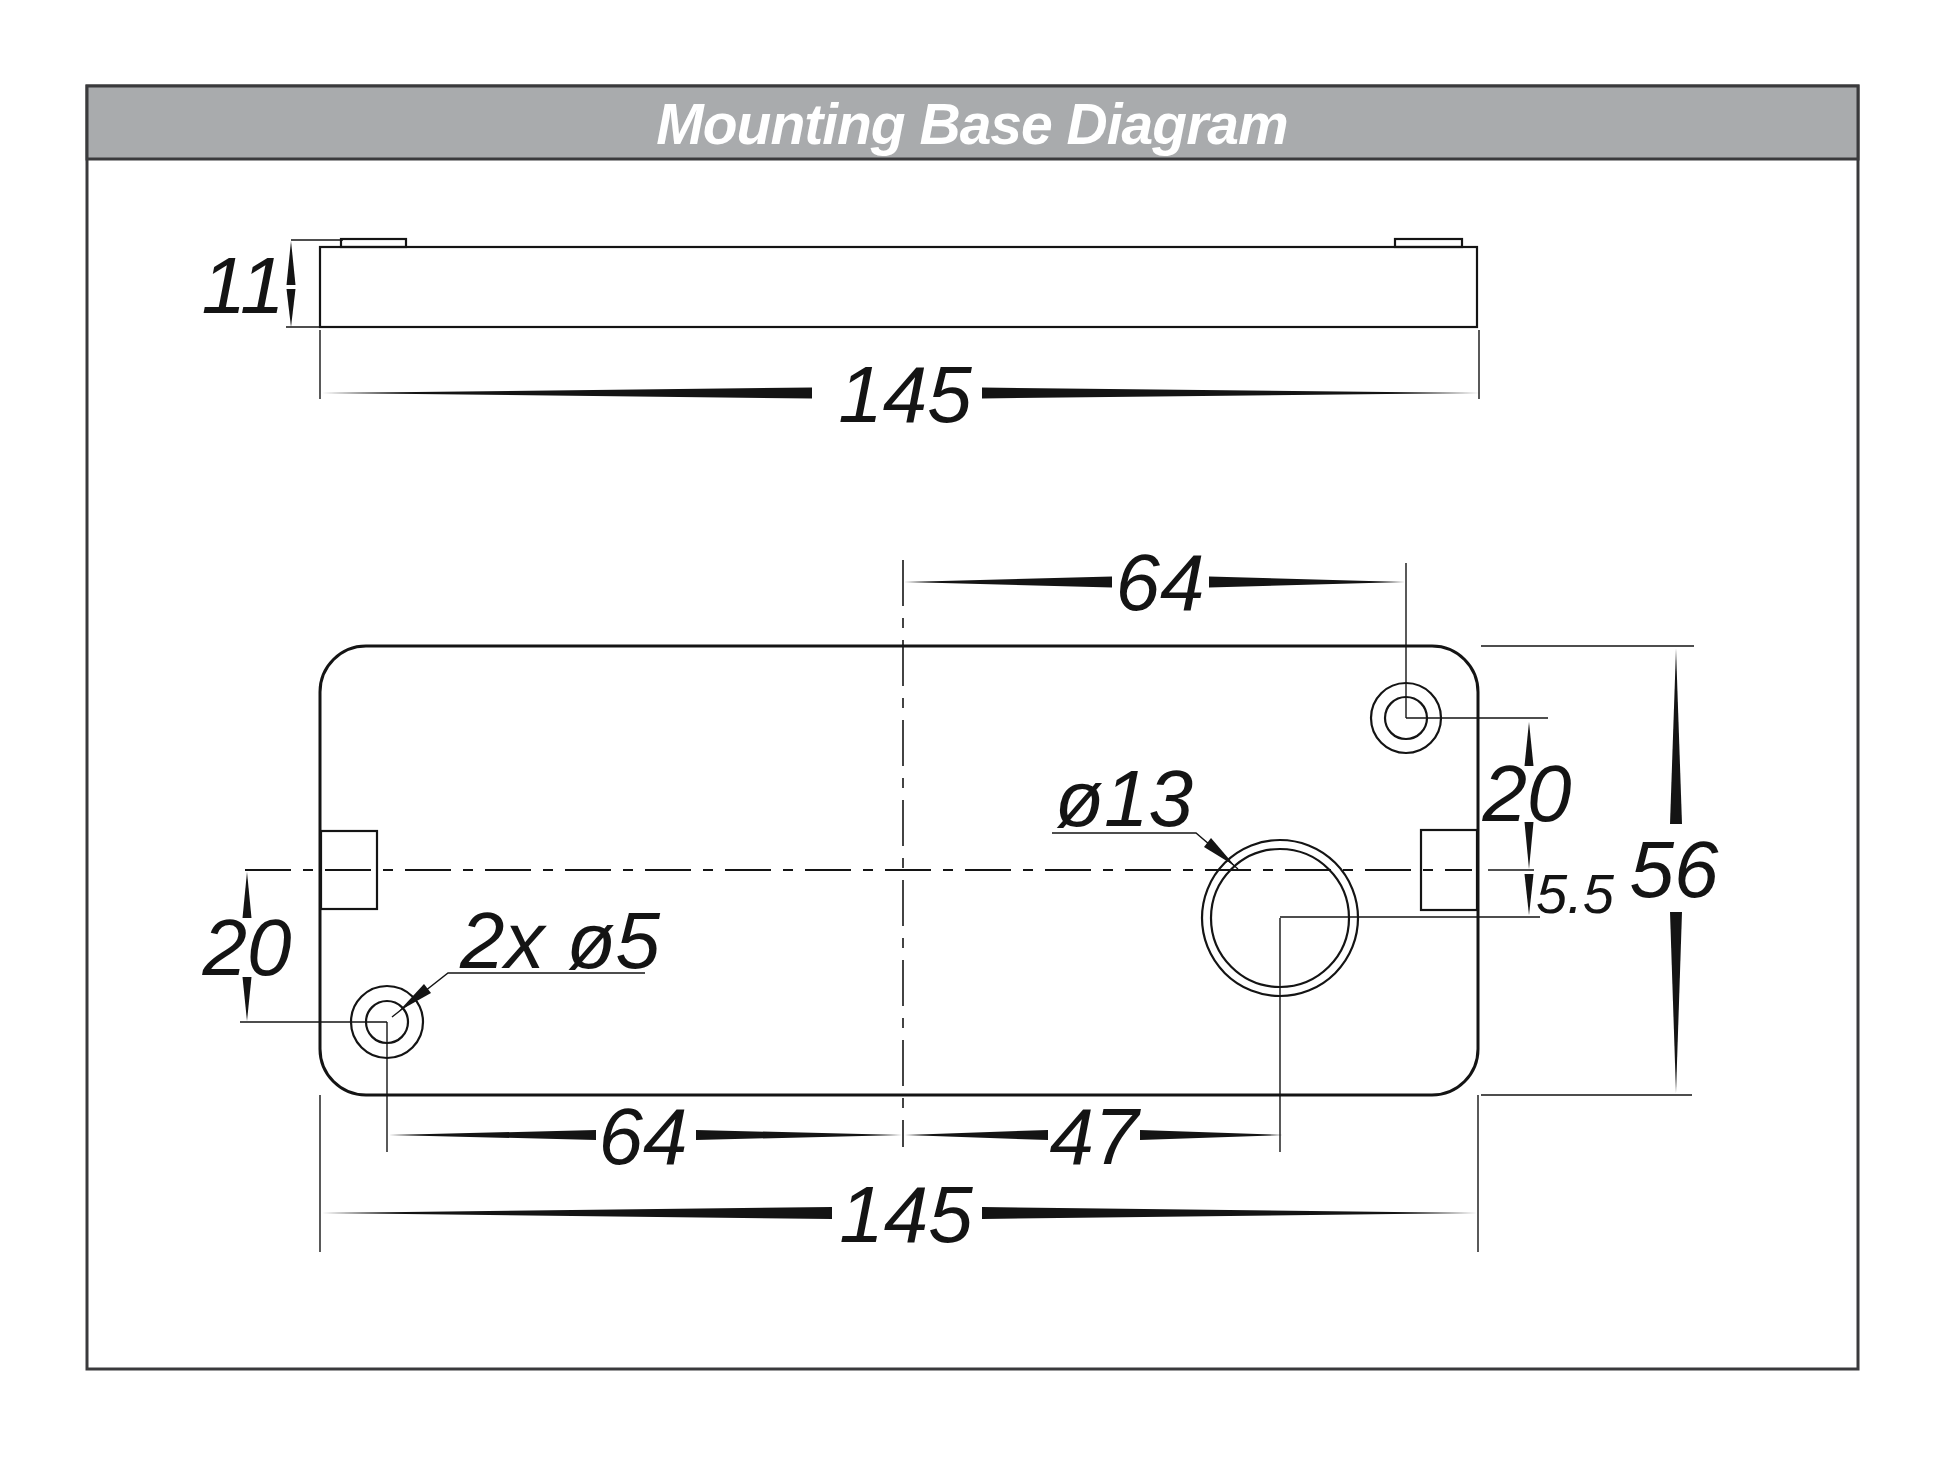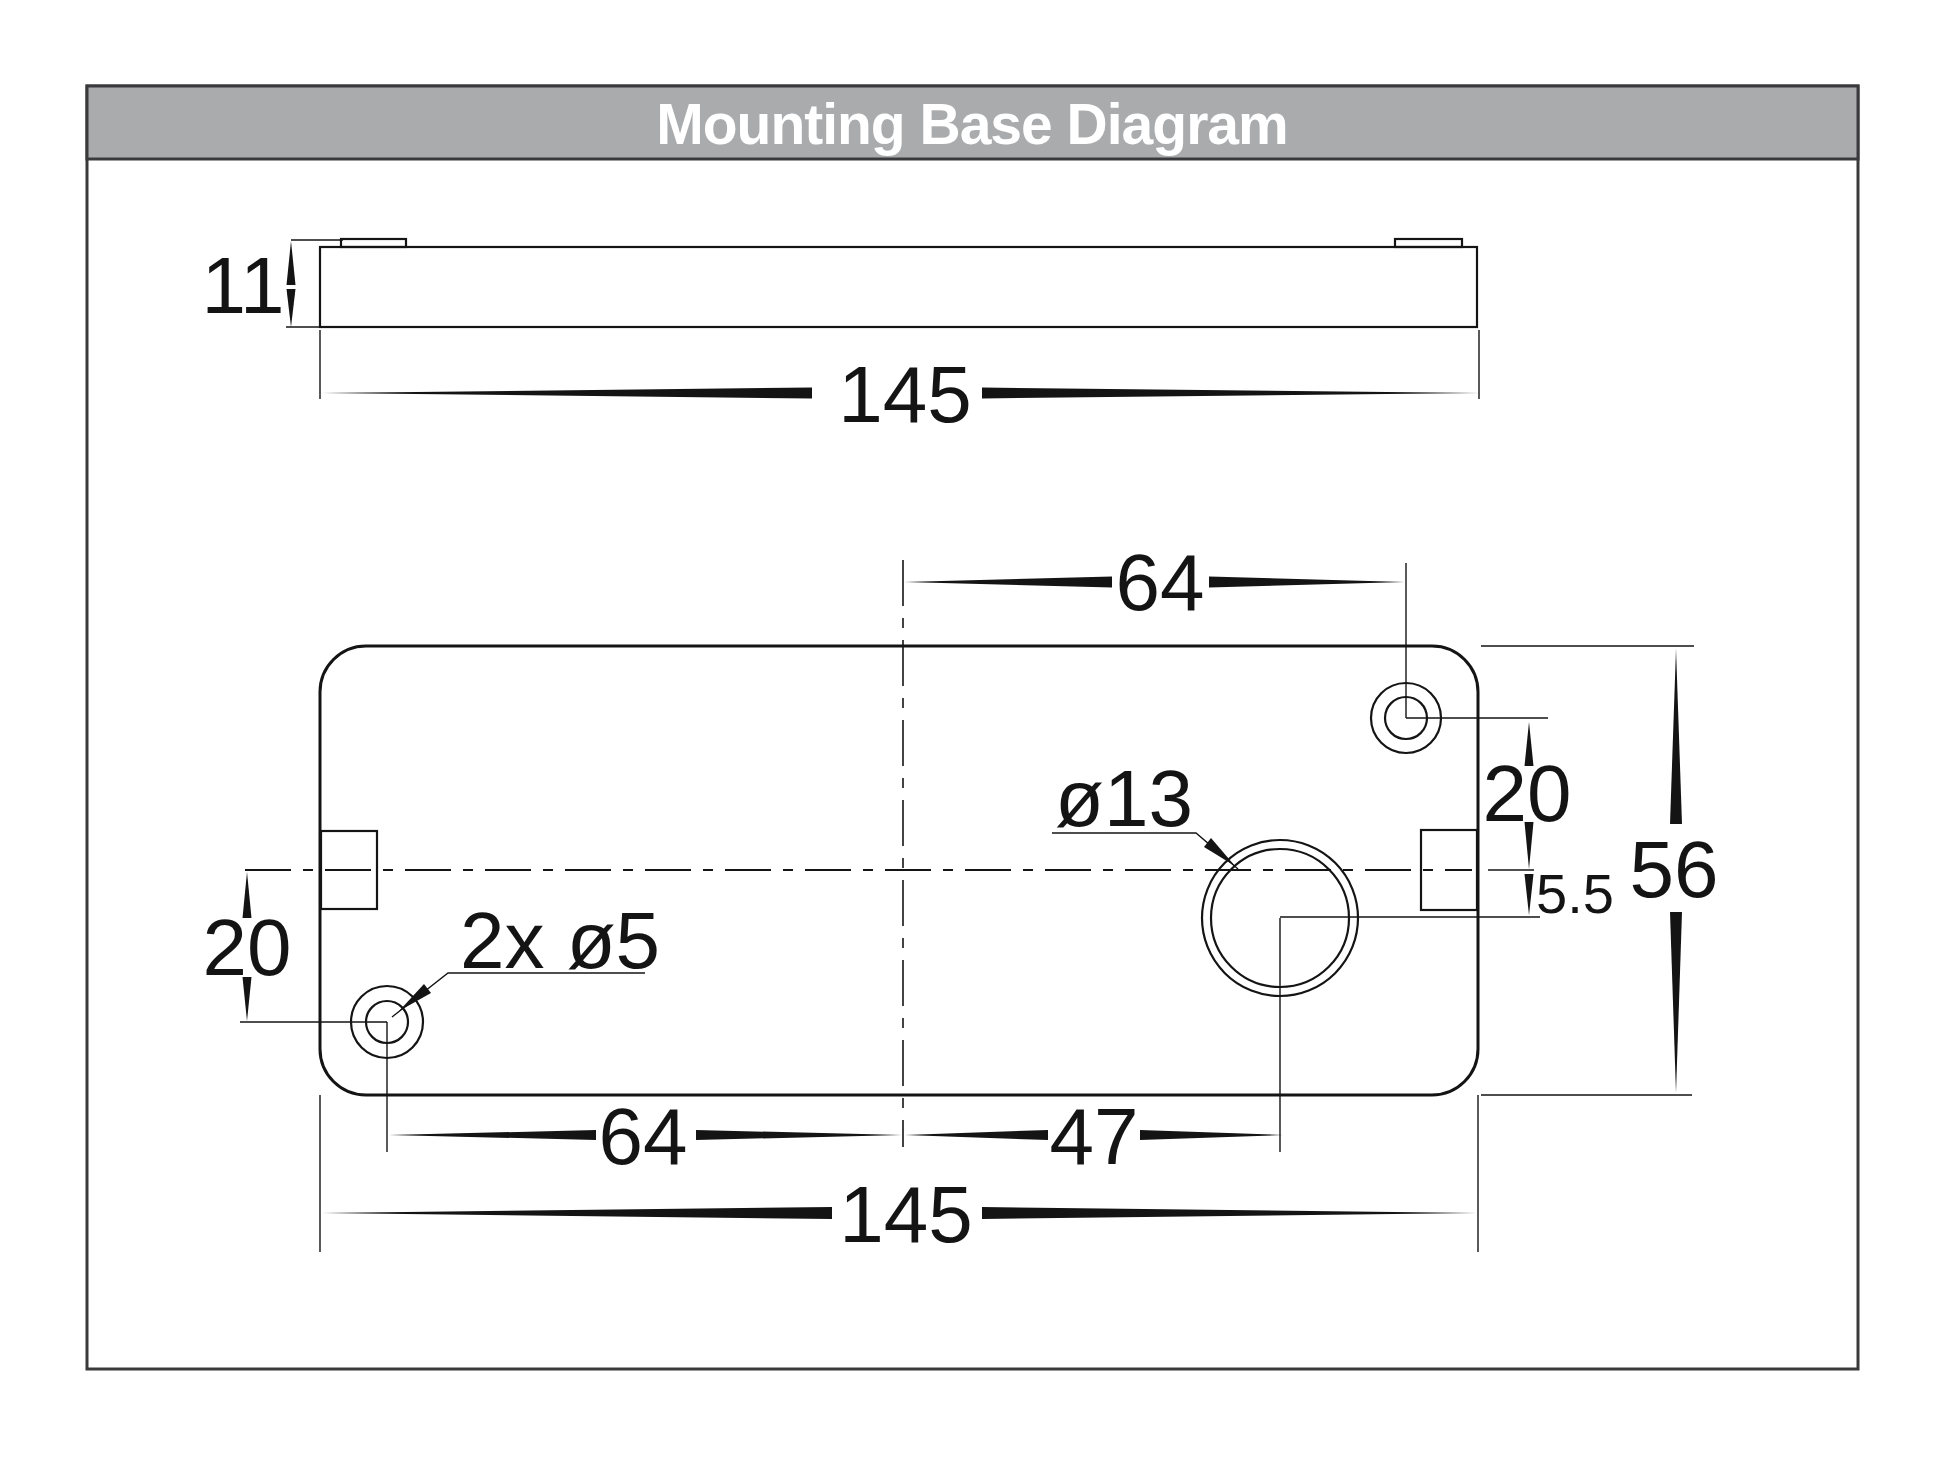--- a/index.html
+++ b/index.html
@@ -3,21 +3,21 @@
 <meta charset="utf-8">
 <style>
   :root{
     --ink:#141414;
     --title-bg:#a9abad;
     --title-text:#ffffff;
     --frame-border:#3a3a3c;
     --page-bg:#ffffff;
   }
   html,body{margin:0;padding:0;background:var(--page-bg);}
-  .stage{width:1946px;height:1460px;position:relative;background:var(--page-bg);}
+  .stage{width:1946px;height:1460px;position:relative;background:var(--page-bg);font-style:italic;}
   svg{display:block;}
   
   .ln   {stroke:var(--ink);fill:none;stroke-width:1.4;}
   .cl-h {stroke:var(--ink);fill:none;stroke-width:2;stroke-dasharray:46 12 10 12;}
   .cl-v {stroke:var(--ink);fill:none;stroke-width:1.6;stroke-dasharray:46 12 10 12;}
   .o2   {stroke:var(--ink);fill:none;stroke-width:2.2;}
   .o3   {stroke:var(--ink);fill:none;stroke-width:3;}
   .wdg  {fill:var(--ink);stroke:none;}
   .frame{stroke:var(--frame-border);fill:none;stroke-width:3;}
   .tbar {fill:var(--title-bg);stroke:var(--frame-border);stroke-width:3;}

